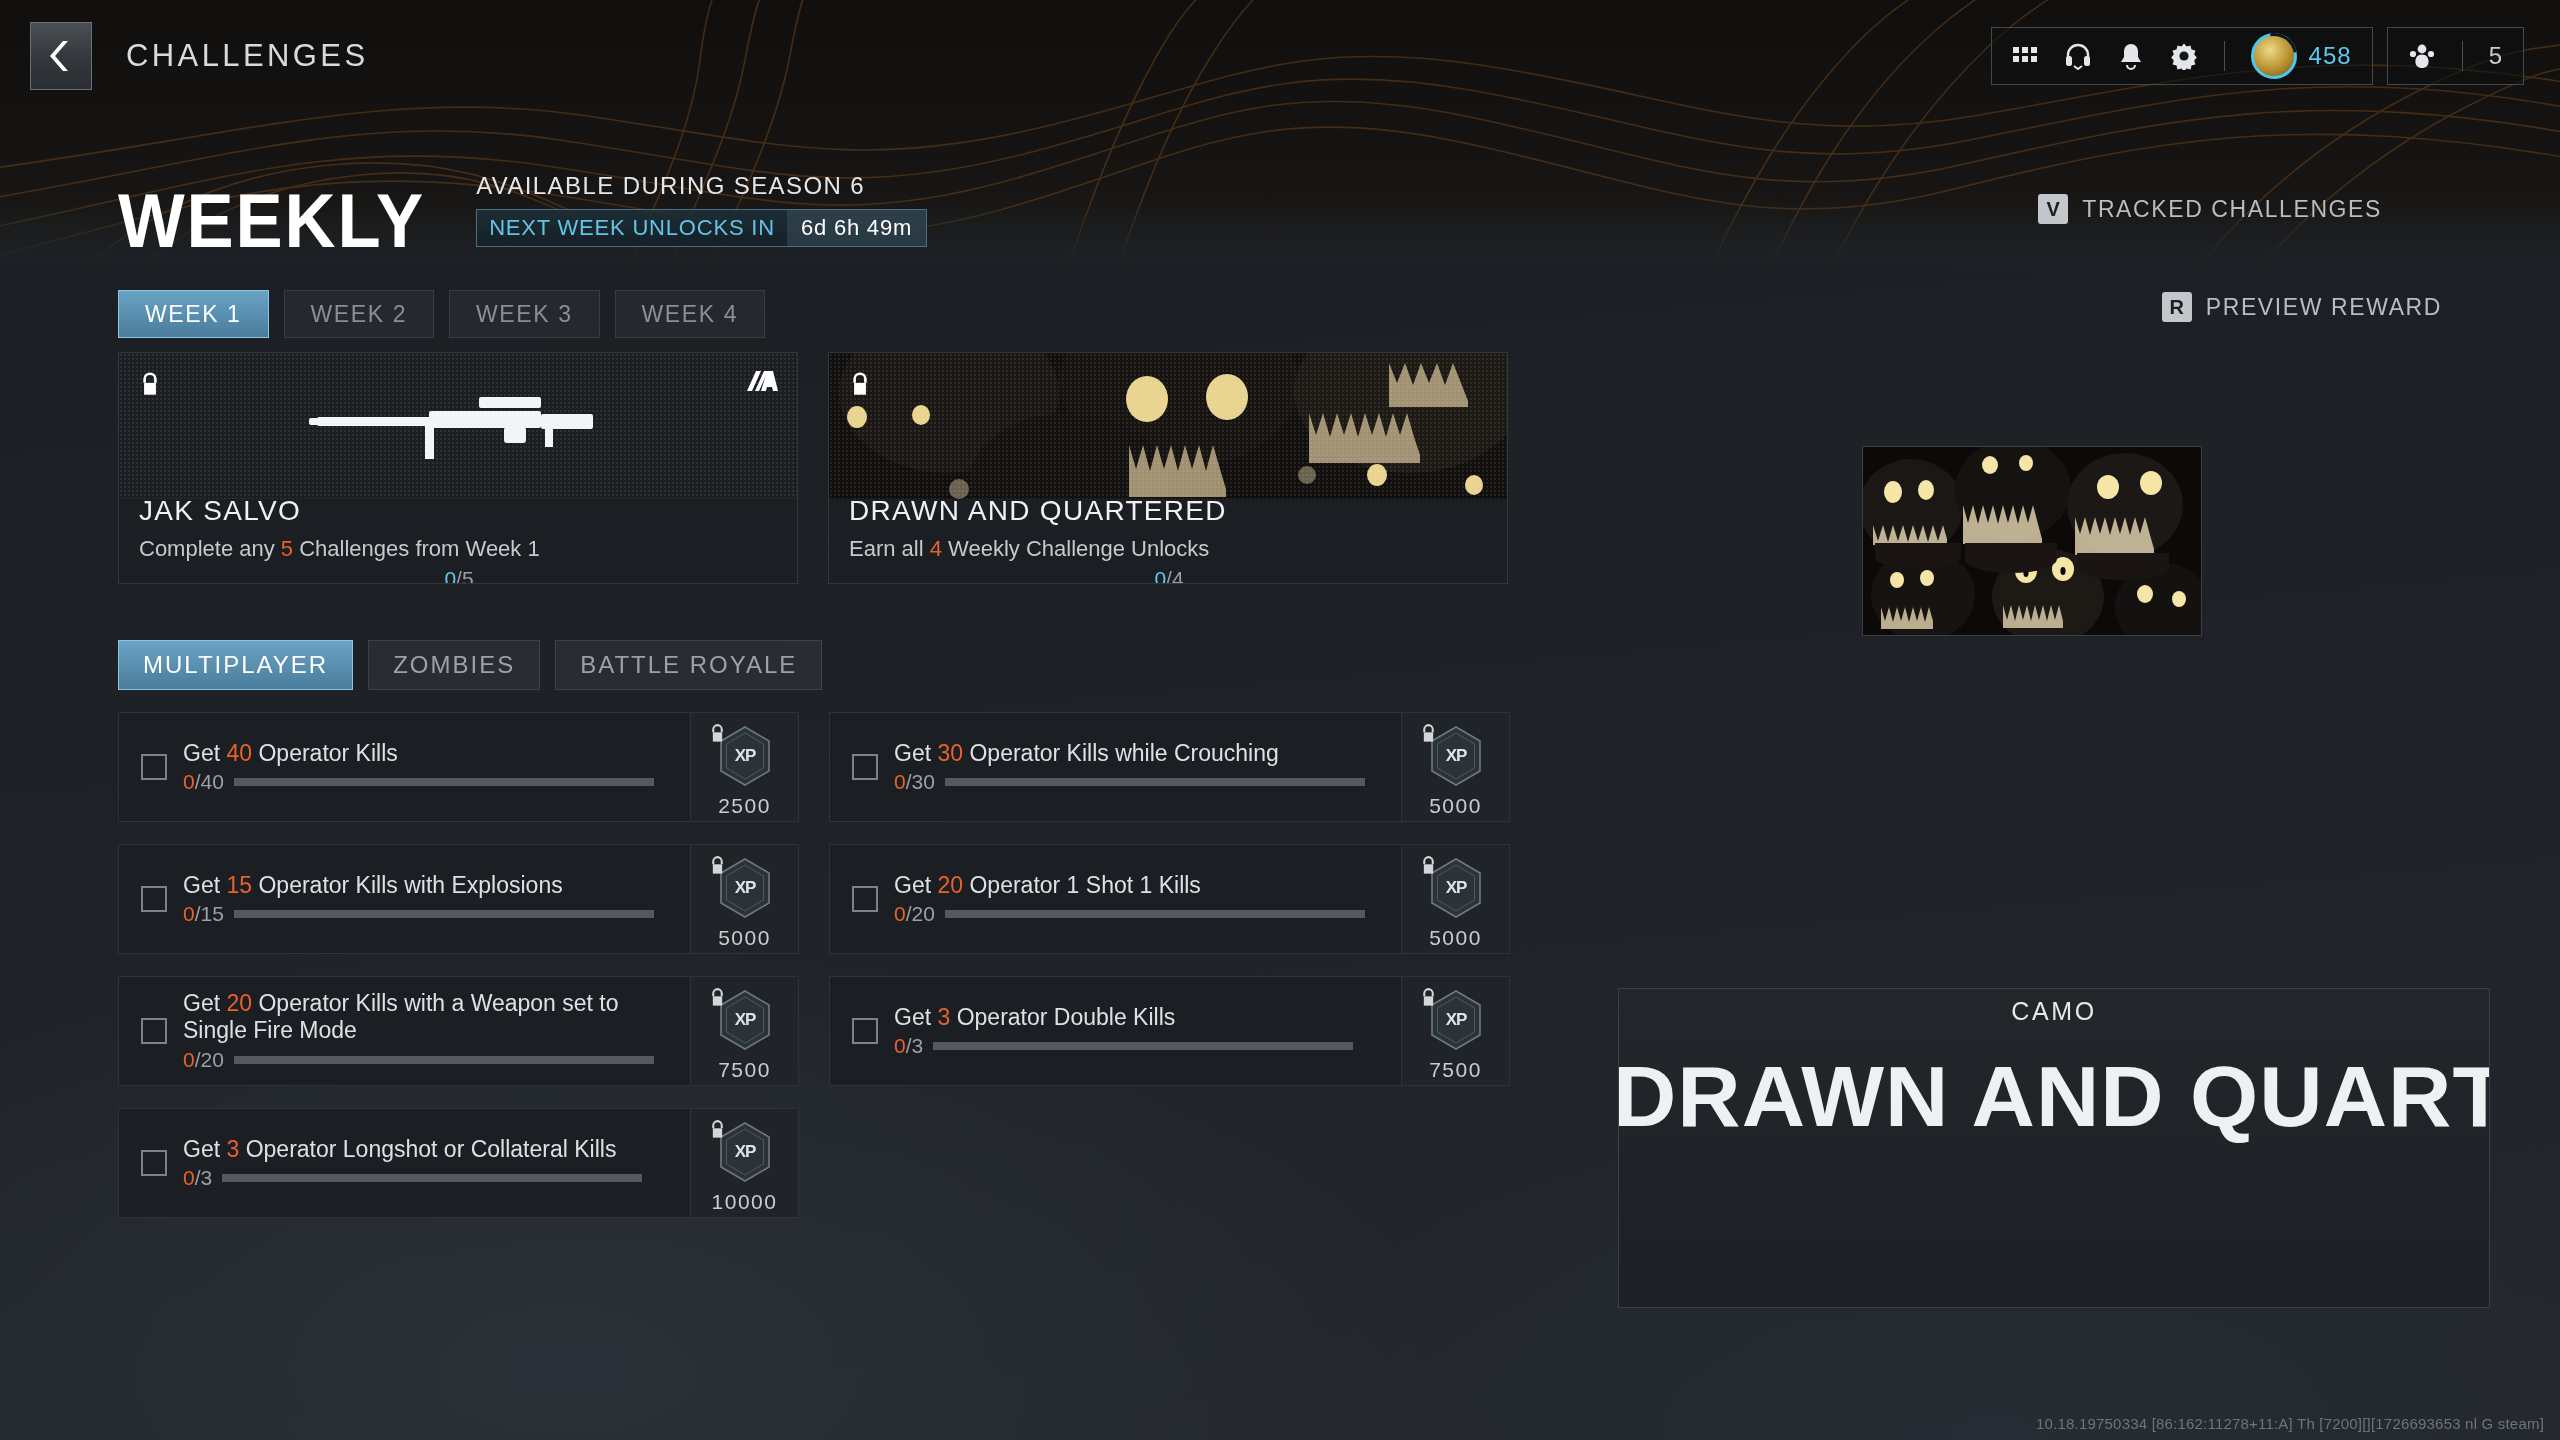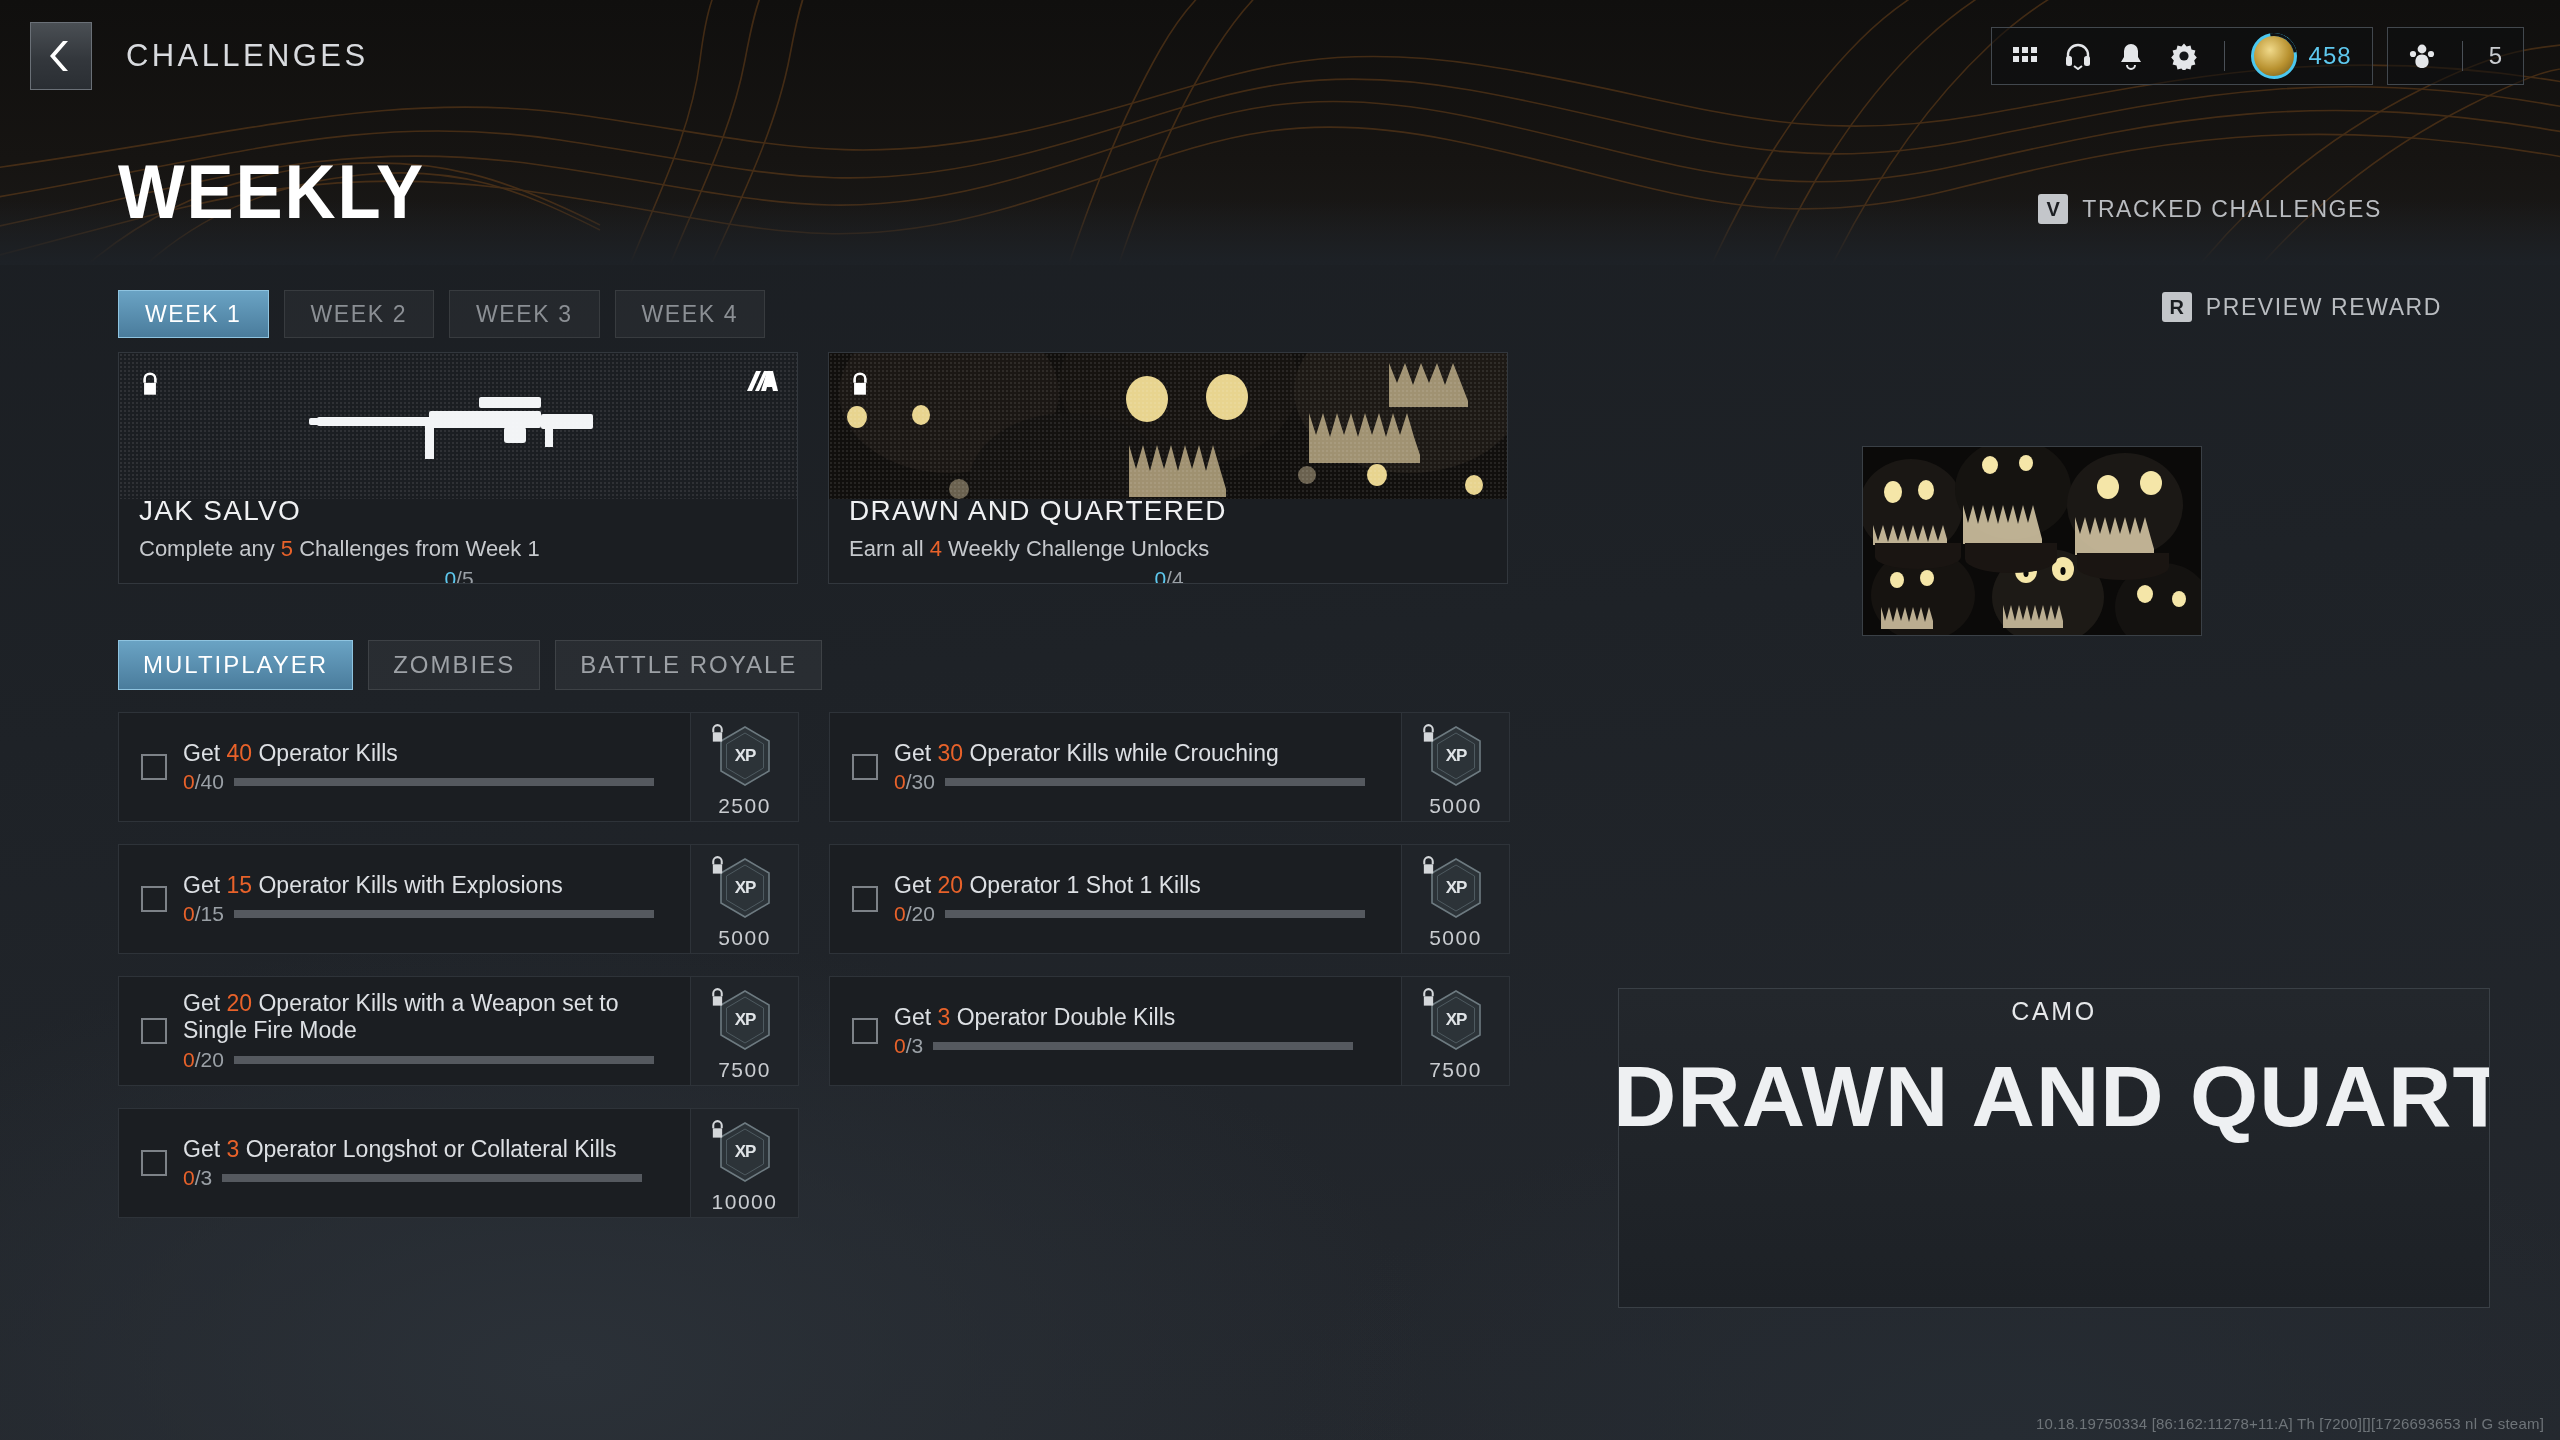--- a/index.html
+++ b/index.html
@@ -74,21 +74,21 @@
   }
   #xp-ring::after {
     content:""; position:absolute; inset:-3px; border-radius:50%;
     border:3px solid transparent; border-top-color:#0e1114; transform: rotate(35deg);
   }
   #xp-count { font-size: 24px; color: #5ec8ee; letter-spacing: 1px; font-stretch: condensed; }
   #squad-count { font-size: 24px; color: #c9ccd0; letter-spacing: 1px; }
 
   
   #weekly-row {
-    position: absolute; left: 118px; top: 158px;
+    position: absolute; left: 118px; top: 172px;
     display: flex; align-items: flex-end; gap: 28px;
   }
   #weekly-title {
     font-size: 76px; font-weight: 700; letter-spacing: 2px;
     color: #ffffff; line-height: .9; font-stretch: condensed;
     transform: scaleX(.93); transform-origin: left bottom;
   }
   #weekly-meta { padding-bottom: 8px; }
   #season-label {
     font-size: 24px; letter-spacing: 1.4px; color: #e4e6e9;
@@ -353,20 +353,27 @@
         </svg>
       </div>
       <div class="hdr-sep"></div>
       <span id="squad-count">5</span>
     </div>
   </div>
 </div>
 
 <div id="weekly-row">
   <div id="weekly-title">WEEKLY</div>
+  <div id="weekly-meta">
+    <div id="season-label">AVAILABLE DURING SEASON 6</div>
+    <div id="timer-chip">
+      <div id="timer-label">NEXT WEEK UNLOCKS IN</div>
+      <div id="timer-value">6d 6h 49m</div>
+    </div>
+  </div>
 </div>
 
 <div id="tracked-challenges">
   <span class="key-badge">V</span>
   <span class="hint-label">TRACKED CHALLENGES</span>
 </div>
 
 <div id="week-tabs">
     <div class="week-tab active">WEEK 1</div>
     <div class="week-tab">WEEK 2</div>

